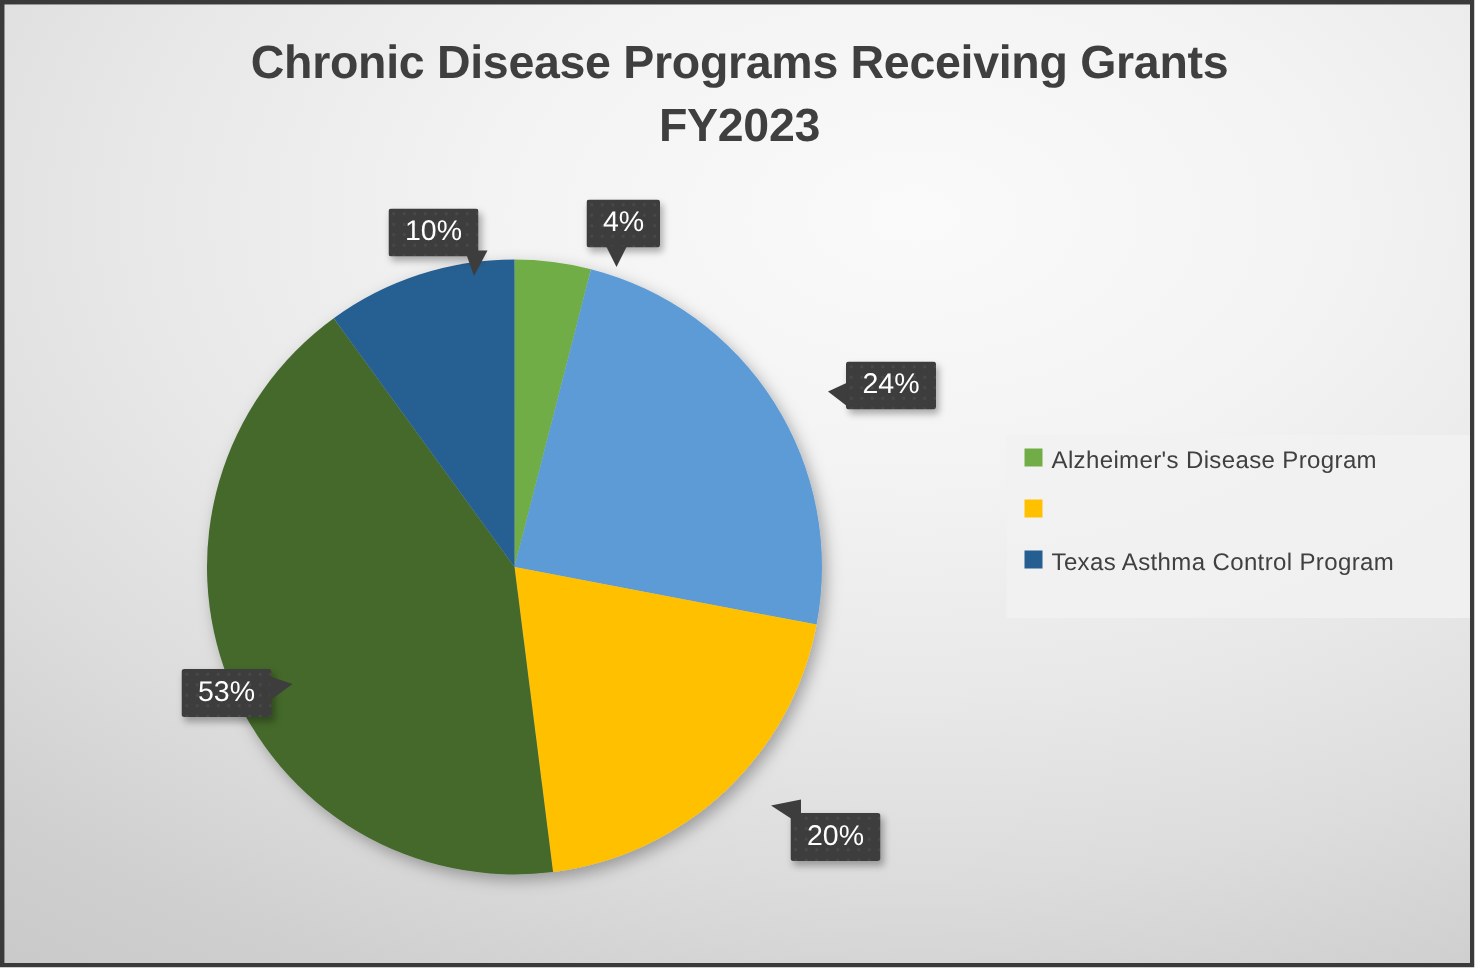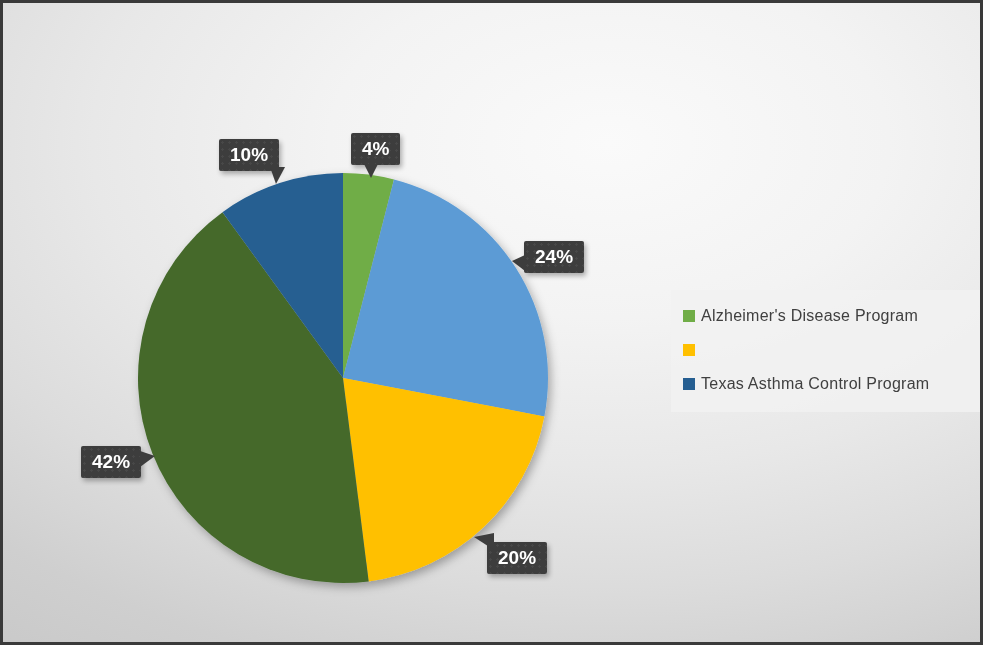--- a/index.html
+++ b/index.html
@@ -60,29 +60,30 @@
     width: 440px;
     height: 440px;
   }
 
   
   .callout {
     position: absolute;
     background: #3d3d3d;
     color: #ffffff;
     font-size: 19px;
-    font-weight: bold;
+    font-weight: normal;
     padding: 6px 11px 7px 11px;
     border-radius: 2px;
     box-shadow: 2px 3px 5px rgba(0,0,0,0.30);
     white-space: nowrap;
     line-height: 1;
     background-image:
       radial-gradient(rgba(255,255,255,0.055) 1px, transparent 1.3px);
     background-size: 7px 7px;
+    margin-left: 40px;
   }
   .callout .tail {
     position: absolute;
     width: 0;
     height: 0;
   }
 
   
   #callout-alzheimers { left: 348px; top: 130px; }
   #callout-alzheimers .tail {
@@ -133,21 +134,20 @@
     position: absolute;
     left: 668px;
     top: 287px;
     width: 312px;
     padding: 9px 6px 11px 6px;
     background: rgba(242,242,242,0.82);
     box-sizing: border-box;
   }
   .legend-item {
     display: flex;
-    align-items: center;
     height: 34px;
     padding-left: 6px;
   }
   .legend-swatch {
     width: 12px;
     height: 12px;
     flex: 0 0 12px;
     margin-right: 6px;
   }
   .legend-label {
@@ -155,20 +155,24 @@
     font-size: 16px;
     letter-spacing: 0.25px;
     white-space: nowrap;
   }
 </style>
 </head>
 <body>
 
 <div id="slide">
 
+  <div id="chart-title">
+    <span>Chronic Disease Programs Receiving Grants</span>
+    <span class="line2">FY2023</span>
+  </div>
 
   <div id="pie-wrap">
     <svg id="pie-svg" viewBox="0 0 440 440">
       <defs>
         <filter id="pieShadow" x="-25%" y="-25%" width="160%" height="160%">
           <feDropShadow dx="3" dy="4" stdDeviation="5" flood-color="#000000" flood-opacity="0.30"></feDropShadow>
         </filter>
       </defs>
       <g id="pie-slices" filter="url(#pieShadow)">
           <path d="M 220 220 L 220.00 15.00 A 205 205 0 0 1 270.98 21.44 Z" fill="#70AD47"></path>
@@ -189,21 +193,21 @@
     <span>24%</span>
     <span class="tail"></span>
   </div>
 
   <div class="callout" id="callout-heart">
     <span>20%</span>
     <span class="tail"></span>
   </div>
 
   <div class="callout" id="callout-obesity">
-    <span>42%</span>
+    <span>53%</span>
     <span class="tail"></span>
   </div>
 
   <div class="callout" id="callout-asthma">
     <span>10%</span>
     <span class="tail"></span>
   </div>
 
   <div id="legend">
       <div class="legend-item">

